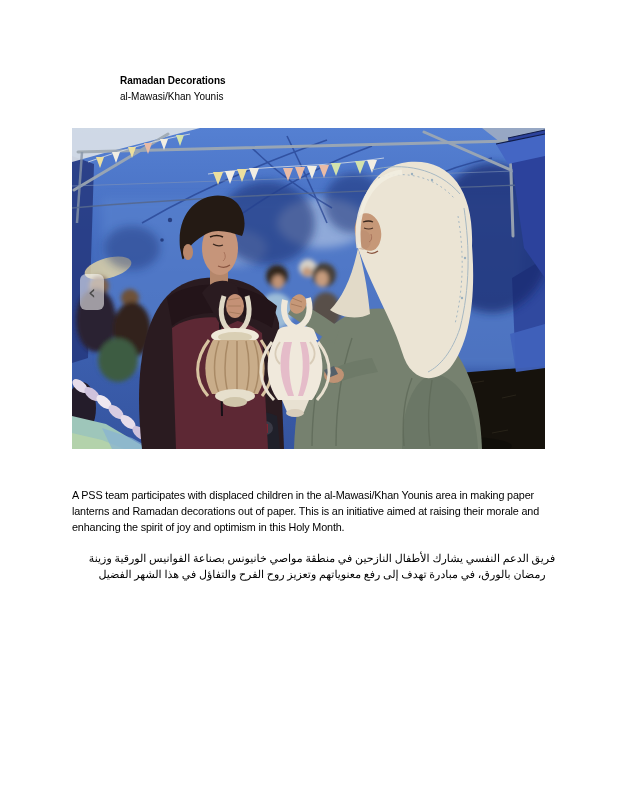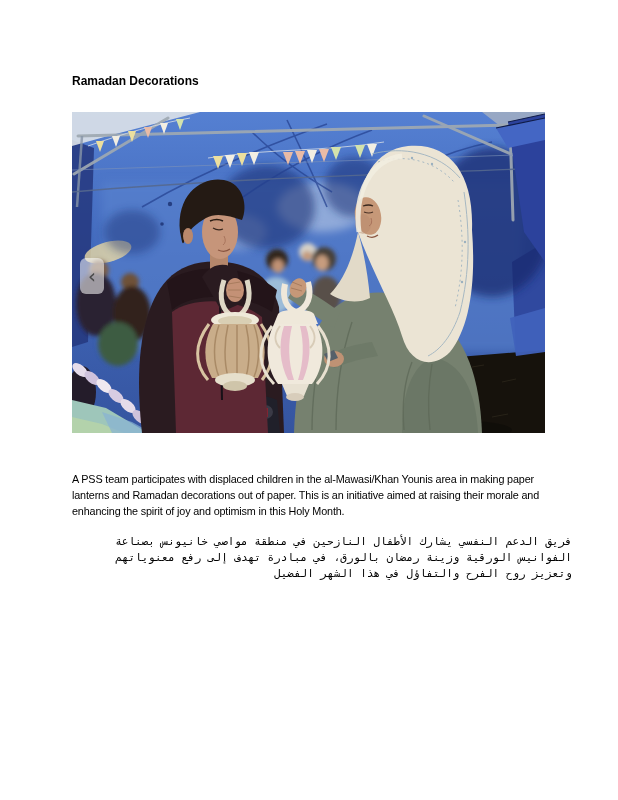--- a/index.html
+++ b/index.html
@@ -2,51 +2,52 @@
 <html><head>
 <meta charset="utf-8">
 <style>
   html,body{margin:0;padding:0;}
   body{
     width:618px;height:800px;background:#ffffff;
     font-family:"Liberation Sans", sans-serif;color:#000;
     position:relative;overflow:hidden;
   }
   .content{position:absolute;left:72px;top:73px;width:500px;}
-  .hdr{font-size:12px;line-height:16px;}
+  .hdr{font-size:10px;line-height:16px;margin-left:48px;}
   .hdr .title{font-weight:bold;}
   .photo-frame{
     position:relative;width:473px;height:321px;margin-top:23px;
     background:#3f63b5;overflow:hidden;
   }
   .photo-frame svg{display:block;}
   .carousel-prev{
     position:absolute;left:8px;top:146px;width:24px;height:36px;
     background:rgba(255,255,255,0.55);border:none;border-radius:6px;
     display:flex;align-items:center;justify-content:center;
     font-size:20px;line-height:1;color:#4a4a4a;cursor:pointer;padding:0;
     font-family:"DejaVu Sans", sans-serif;
   }
   .cap-en{
     width:500px;margin-top:38px;font-size:10.8px;line-height:16px;
     letter-spacing:-0.15px;
   }
   .cap-ar{
     width:500px;margin-top:15px;font-size:11px;line-height:16px;
-    direction:rtl;text-align:right;
-    font-family:Liberation Mono, monospace;
+    direction:rtl;text-align:center;
+    font-family:Liberation Serif, serif;
   }
 </style>
 </head>
 <body>
 
 <div class="content">
 
   <div class="hdr">
     <div class="title">Ramadan Decorations</div>
+    <div>al-Mawasi/Khan Younis</div>
   </div>
 
   <figure class="photo-frame" style="margin:23px 0 0 0;">
     <svg width="473" height="321" viewBox="0 0 473 321" xmlns="http://www.w3.org/2000/svg">
       <defs>
         <linearGradient id="bgG" x1="0" y1="0" x2="0" y2="1">
           <stop offset="0" stop-color="#5580d2"></stop>
           <stop offset="0.45" stop-color="#4168bb"></stop>
           <stop offset="1" stop-color="#35549f"></stop>
         </linearGradient>

